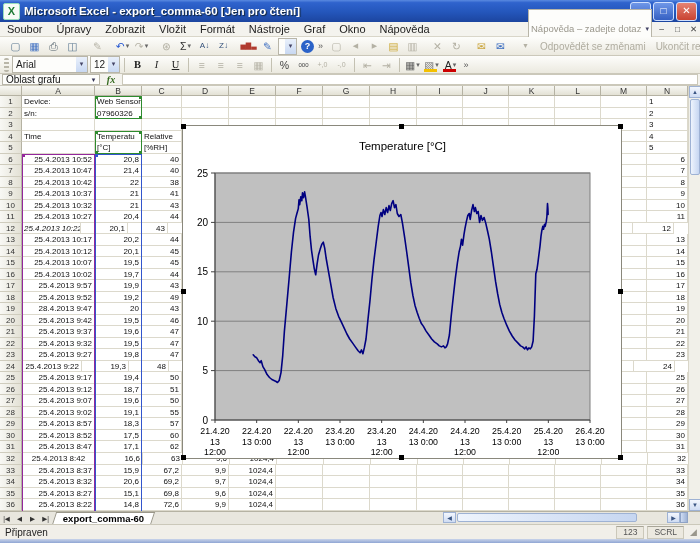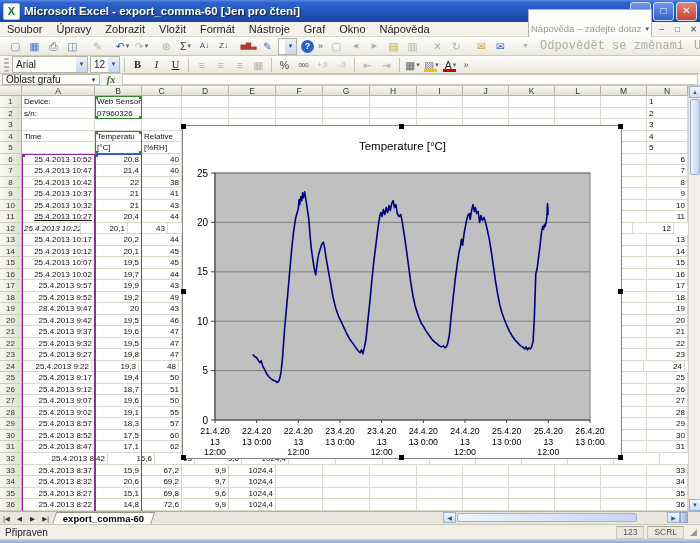--- a/index.html
+++ b/index.html
@@ -31,21 +31,21 @@
   .tb-btn{height:16px;min-width:17px;display:flex;align-items:center;justify-content:center;padding:0 1px;border-radius:2px;position:relative;}
   .tb-glyph{font-size:10.5px;color:#444;line-height:14px;}
   .tb-btn.dis .tb-glyph{color:#b4b1a4;}
   .tb-btn .round{display:inline-block;width:13px;height:13px;border-radius:50%;color:#fff;font-weight:bold;text-align:center;line-height:13px;font-size:9px;}
   .tb-dd{font-size:7px;color:#666;margin-left:1px;}
   .tb-under{position:absolute;left:2px;right:4px;bottom:1px;height:3px;}
   .tb-combo{height:15px;background:#fdfdfb;border:1px solid #b8b5a8;display:flex;align-items:center;font-size:10px;color:#222;margin:0 1px;}
   .tb-combo-val{flex:1;padding:0 3px;overflow:hidden;white-space:nowrap;}
   .tb-combo-arrow{width:11px;text-align:center;font-size:7px;color:#446;background:linear-gradient(180deg,#e9f0fb,#c8d8f2);height:100%;line-height:14px;}
   .tb-chevron{margin-left:1px;font-size:9px;color:#555;width:10px;text-align:center;}
-  .tb-label{font-size:12px;padding:0 5px;color:#333;white-space:nowrap;font-family:Liberation Mono, monospace;}
+  .tb-label{font-size:10px;padding:0 5px;color:#333;white-space:nowrap;}
   .tb-label.dis span{color:#b0ada0;}
   .tb-btn[data-name="bold-button"] .tb-glyph{font-weight:bold;font-family:"Liberation Serif",serif;}
   .tb-btn[data-name="italic-button"] .tb-glyph{font-style:italic;font-family:"Liberation Serif",serif;}
   .tb-btn[data-name="underline-button"] .tb-glyph{text-decoration:underline;font-family:"Liberation Serif",serif;}
 
   
   #formulabar{left:0;top:74px;width:700px;height:12px;background:#f4f3ee;border-bottom:1px solid #cbc8ba;display:flex;align-items:stretch;font-size:10px;}
   #name-box{width:96px;background:#fdfdfb;border:1px solid #b8b5a8;margin:0 0 0 2px;display:flex;align-items:center;}
   #name-box .val{flex:1;padding:0 3px;color:#111;}
   #name-box .arr{width:11px;text-align:center;font-size:7px;color:#335;}
@@ -467,21 +467,21 @@
         <div class="cell num" data-name="cell-H10" style="width: 47px;"></div>
         <div class="cell num" data-name="cell-I10" style="width: 46px;"></div>
         <div class="cell num" data-name="cell-J10" style="width: 46px;"></div>
         <div class="cell num" data-name="cell-K10" style="width: 46px;"></div>
         <div class="cell num" data-name="cell-L10" style="width: 46px;"></div>
         <div class="cell num" data-name="cell-M10" style="width: 46px;"></div>
         <div class="cell num" data-name="cell-N10" style="width: 41px;">10</div>
       </div>
       <div class="grow" data-name="sheet-row-11">
         <div class="rowhdr" data-name="row-header-11">11</div>
-        <div class="cell num" data-name="cell-A11" style="width: 73px; text-decoration: underline;">25.4.2013 10:27</div>
+        <div class="cell num" data-name="cell-A11" style="width: 73px;">25.4.2013 10:27</div>
         <div class="cell num" data-name="cell-B11" style="width: 47px;">20,4</div>
         <div class="cell num" data-name="cell-C11" style="width: 40px;">44</div>
         <div class="cell num" data-name="cell-D11" style="width: 47px;"></div>
         <div class="cell num" data-name="cell-E11" style="width: 47px;"></div>
         <div class="cell num" data-name="cell-F11" style="width: 47px;"></div>
         <div class="cell num" data-name="cell-G11" style="width: 47px;"></div>
         <div class="cell num" data-name="cell-H11" style="width: 47px;"></div>
         <div class="cell num" data-name="cell-I11" style="width: 46px;"></div>
         <div class="cell num" data-name="cell-J11" style="width: 46px;"></div>
         <div class="cell num" data-name="cell-K11" style="width: 46px;"></div>
@@ -688,21 +688,21 @@
         <div class="cell num" data-name="cell-H23" style="width: 47px;"></div>
         <div class="cell num" data-name="cell-I23" style="width: 46px;"></div>
         <div class="cell num" data-name="cell-J23" style="width: 46px;"></div>
         <div class="cell num" data-name="cell-K23" style="width: 46px;"></div>
         <div class="cell num" data-name="cell-L23" style="width: 46px;"></div>
         <div class="cell num" data-name="cell-M23" style="width: 46px;"></div>
         <div class="cell num" data-name="cell-N23" style="width: 41px;">23</div>
       </div>
       <div class="grow" data-name="sheet-row-24">
         <div class="rowhdr" data-name="row-header-24">24</div>
-        <div class="cell num" data-name="cell-A24" style="width: 70px;">25.4.2013 9:22</div>
+        <div class="cell num" data-name="cell-A24" style="width: 60px;">25.4.2013 9:22</div>
         <div class="cell num" data-name="cell-B24" style="width: 47px;">19,3</div>
         <div class="cell num" data-name="cell-C24" style="width: 40px;">48</div>
         <div class="cell num" data-name="cell-D24" style="width: 47px;"></div>
         <div class="cell num" data-name="cell-E24" style="width: 47px;"></div>
         <div class="cell num" data-name="cell-F24" style="width: 47px;"></div>
         <div class="cell num" data-name="cell-G24" style="width: 47px;"></div>
         <div class="cell num" data-name="cell-H24" style="width: 47px;"></div>
         <div class="cell num" data-name="cell-I24" style="width: 46px;"></div>
         <div class="cell num" data-name="cell-J24" style="width: 46px;"></div>
         <div class="cell num" data-name="cell-K24" style="width: 46px;"></div>
@@ -824,21 +824,21 @@
         <div class="cell num" data-name="cell-H31" style="width: 47px;"></div>
         <div class="cell num" data-name="cell-I31" style="width: 46px;"></div>
         <div class="cell num" data-name="cell-J31" style="width: 46px;"></div>
         <div class="cell num" data-name="cell-K31" style="width: 46px;"></div>
         <div class="cell num" data-name="cell-L31" style="width: 46px;"></div>
         <div class="cell num" data-name="cell-M31" style="width: 46px;"></div>
         <div class="cell num" data-name="cell-N31" style="width: 41px;">31</div>
       </div>
       <div class="grow" data-name="sheet-row-32">
         <div class="rowhdr" data-name="row-header-32">32</div>
-        <div class="cell num" data-name="cell-A32" style="width: 86px;">25.4.2013 8:42</div>
+        <div class="cell num" data-name="cell-A32" style="width: 74px; text-align: center;">25.4.2013 8:42</div>
         <div class="cell num" data-name="cell-B32" style="width: 47px;">16,6</div>
         <div class="cell num" data-name="cell-C32" style="width: 40px;">63</div>
         <div class="cell num" data-name="cell-D32" style="width: 47px;">9,6</div>
         <div class="cell num" data-name="cell-E32" style="width: 47px;">1024,4</div>
         <div class="cell num" data-name="cell-F32" style="width: 47px;"></div>
         <div class="cell num" data-name="cell-G32" style="width: 47px;"></div>
         <div class="cell num" data-name="cell-H32" style="width: 47px;"></div>
         <div class="cell num" data-name="cell-I32" style="width: 46px;"></div>
         <div class="cell num" data-name="cell-J32" style="width: 46px;"></div>
         <div class="cell num" data-name="cell-K32" style="width: 46px;"></div>

